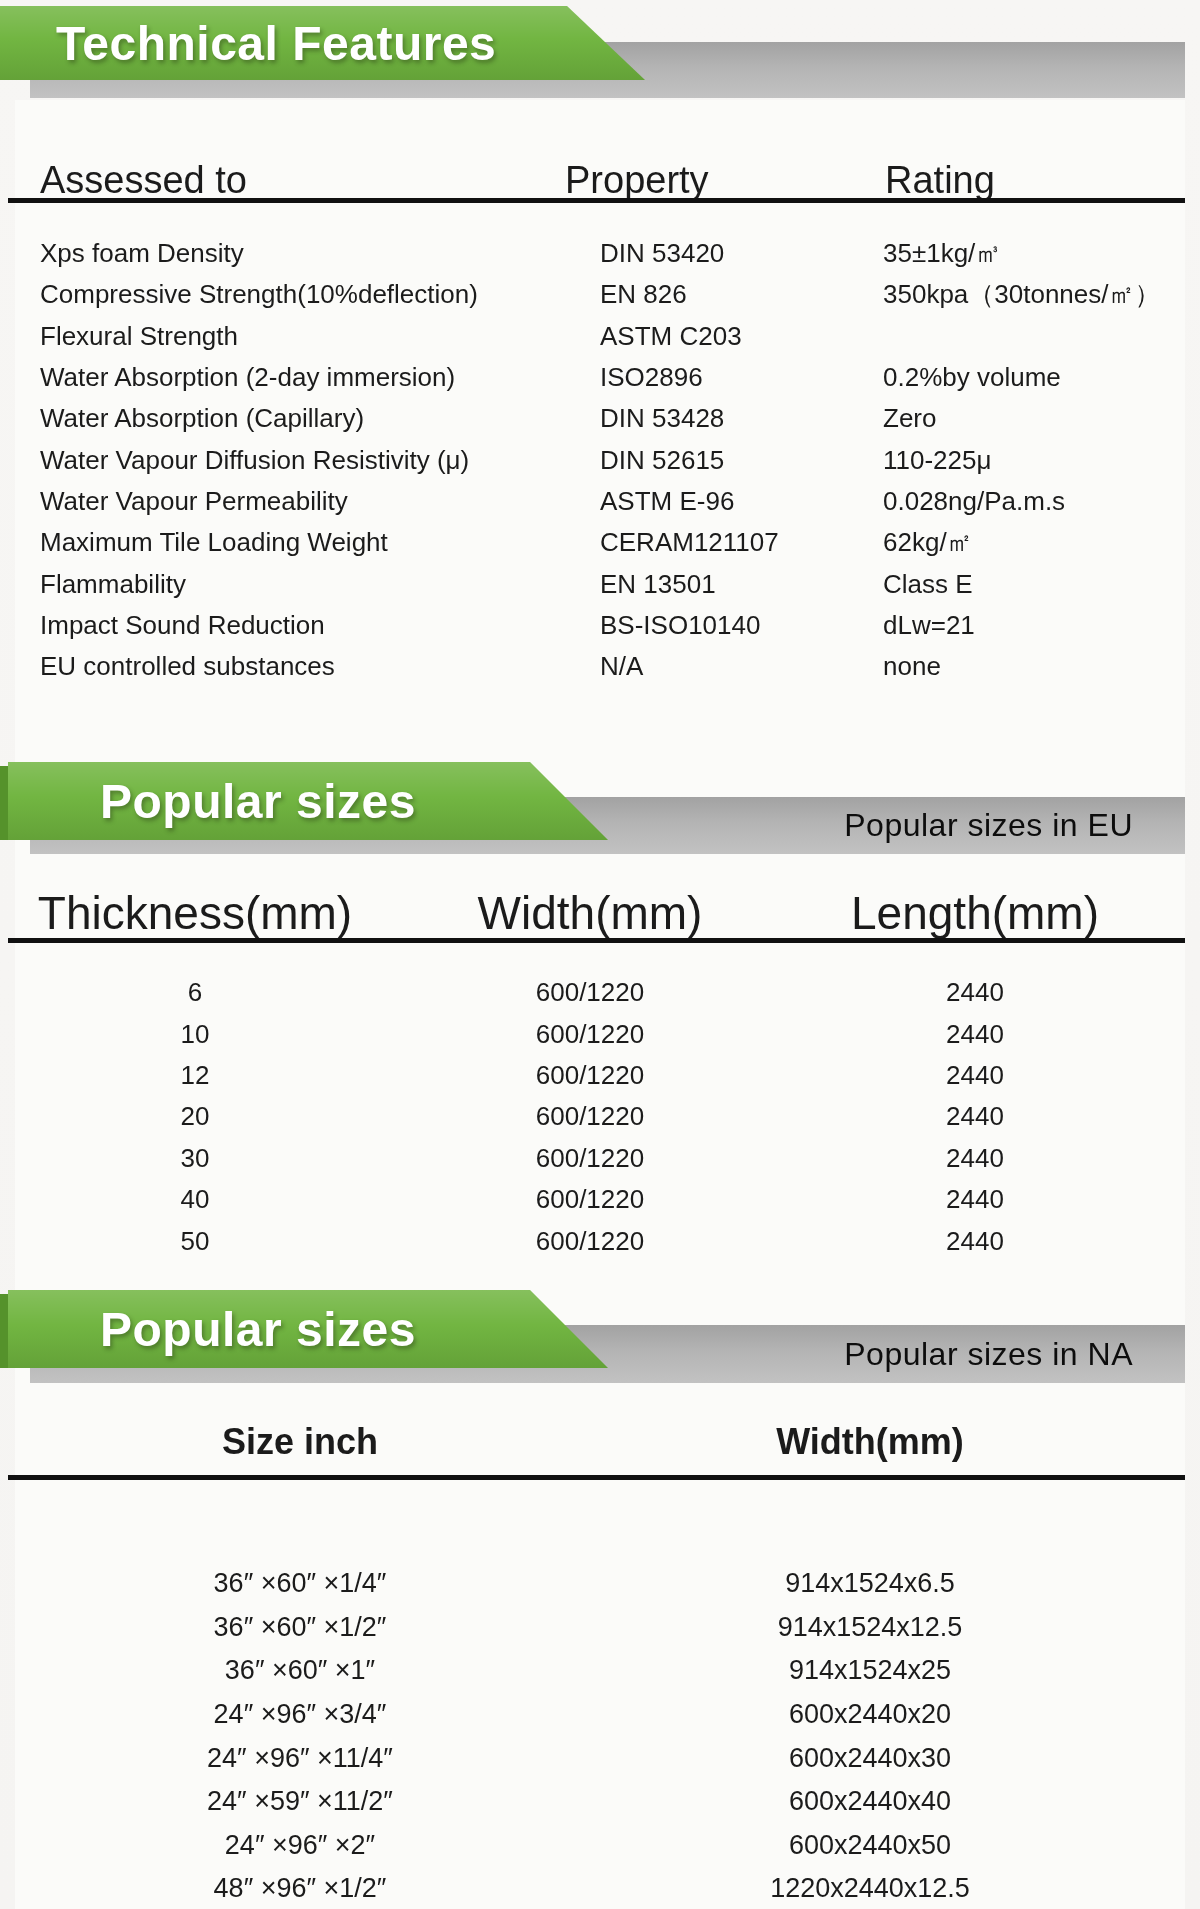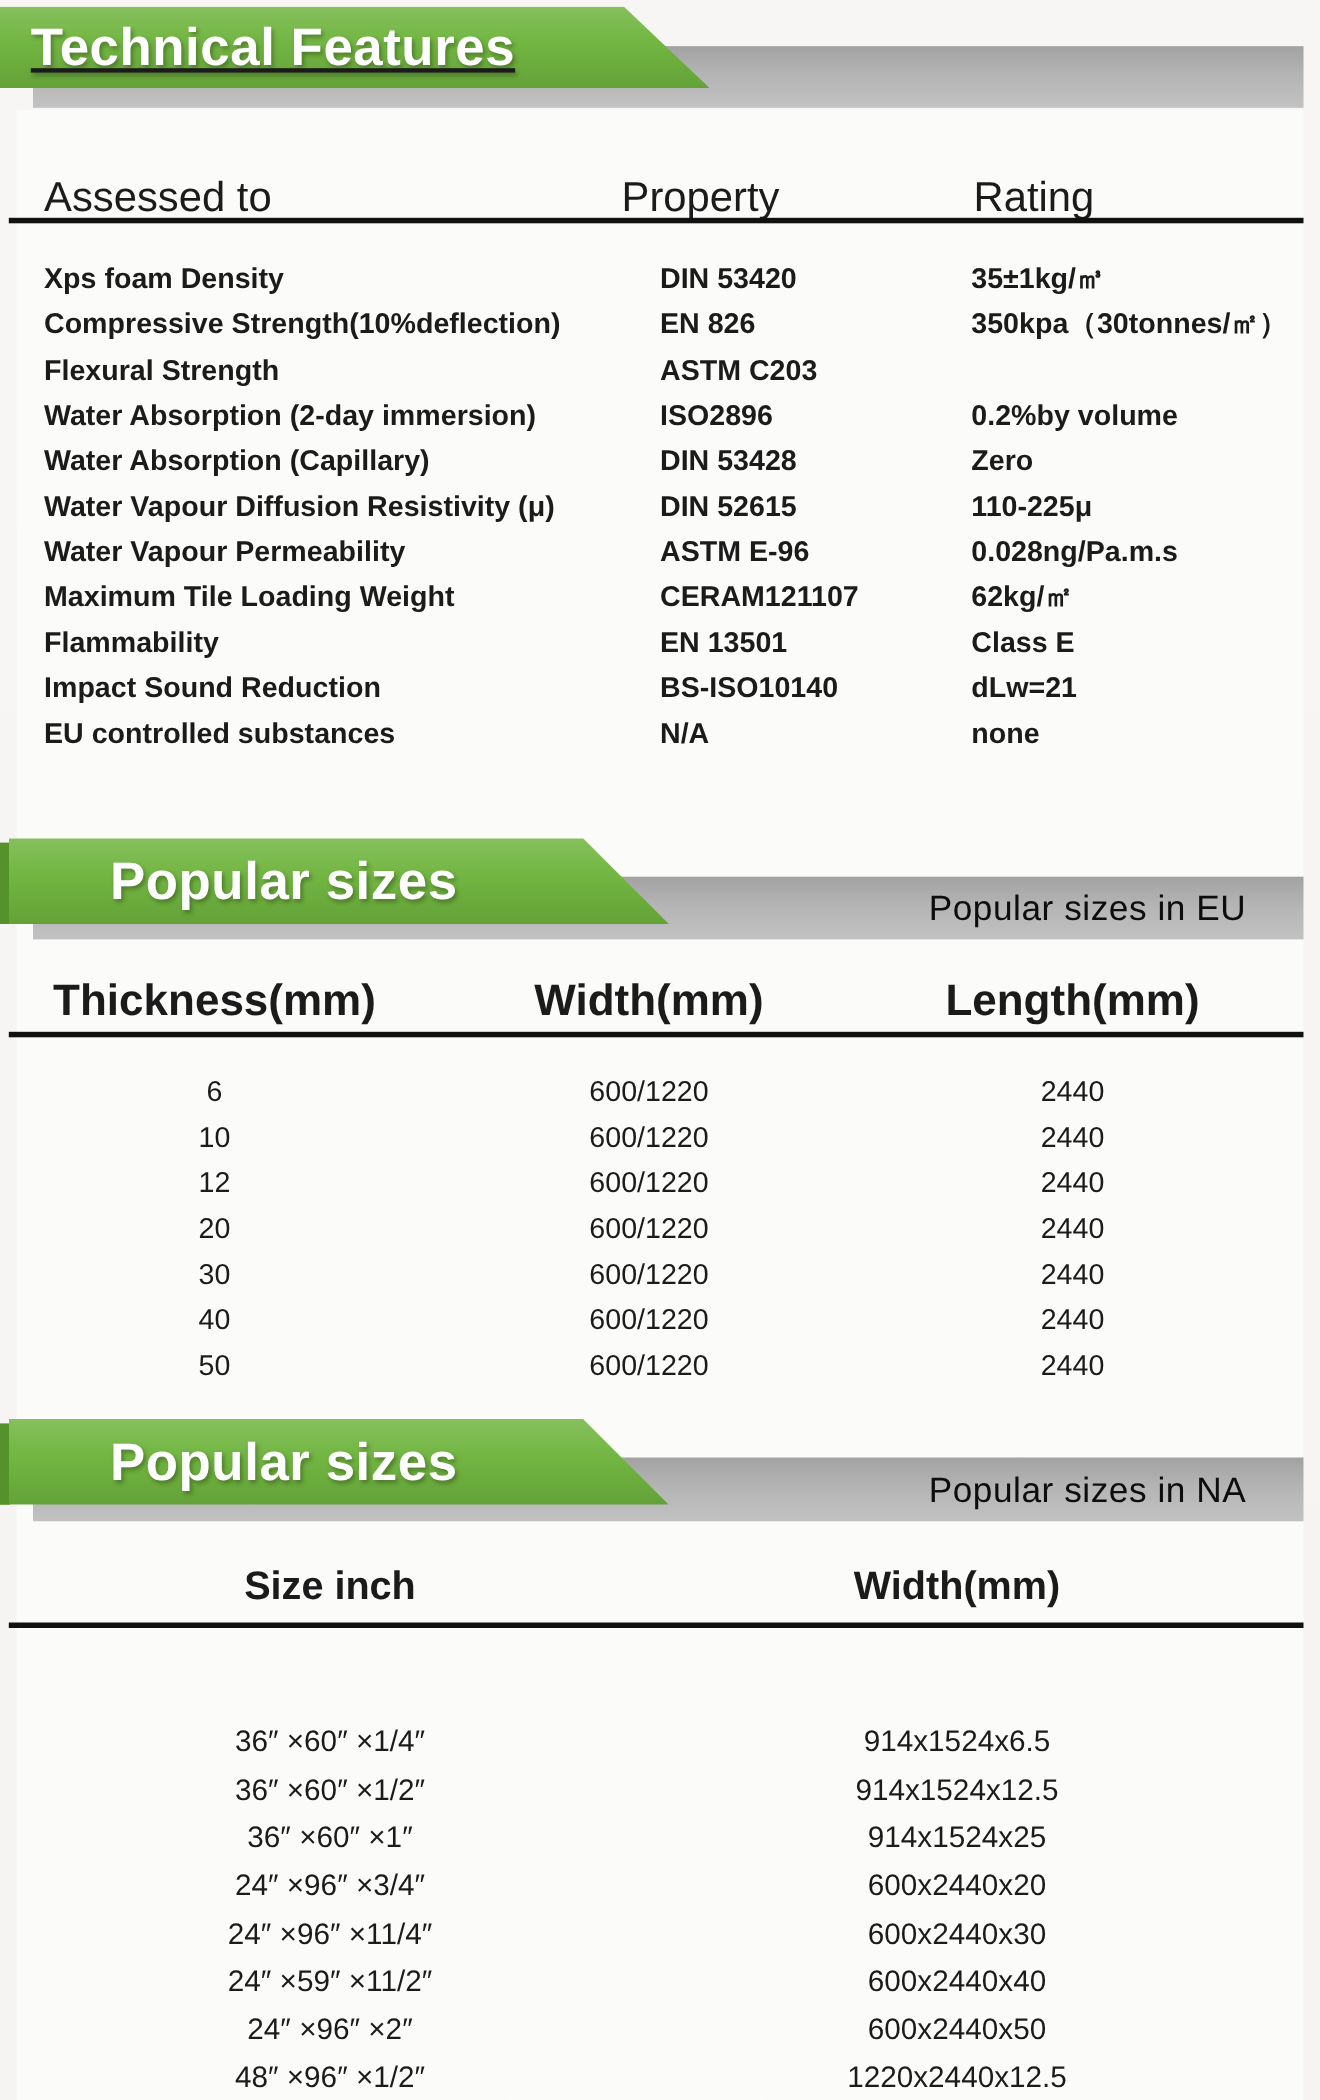--- a/index.html
+++ b/index.html
@@ -81,38 +81,37 @@
     grid-template-columns:525px 320px auto;
     font-size:38px;
     font-weight:500;
     line-height:1.1;
   }
   .t1-rows{
     position:absolute;
     top:233px;left:40px;right:15px;
     display:grid;
     grid-auto-rows:41.3px;
-    font-weight:bold;
   }
   .t1-row{
     display:grid;
     grid-template-columns:560px 283px auto;
     align-items:center;
     font-size:26px;
     white-space:nowrap;
   }
   
   .t2-head{
     position:absolute;
     top:888px;left:0;width:1200px;
     display:grid;
     grid-template-columns:390px 400px 370px;
     justify-items:center;
-    font-size:40px;
-    font-weight:700;
+    font-size:46px;
+    font-weight:400;
     line-height:1.1;
   }
   .t2-rows{
     position:absolute;
     top:972px;left:0;width:1200px;
     display:grid;
     grid-auto-rows:41.4px;
   }
   .t2-row{
     display:grid;
@@ -150,21 +149,21 @@
   }
 </style>
 </head>
 <body>
 
 <div class="page">
 
   <div class="panel" style="top:100px;bottom:0;"></div>
 
   <div class="gray-bar" style="left:30px;width:1155px;top:42px;height:56px;"></div>
-  <div class="green-ribbon" style="left:0;top:6px;width:645px;height:74px;padding-left:28px;box-sizing:border-box;text-decoration:underline;">
+  <div class="green-ribbon" style="left:0;top:6px;width:645px;height:74px;padding-left:56px;box-sizing:border-box;">
     <span class="ribbon-label">Technical Features</span>
   </div>
 
   <div class="t1-head">
     <span>Assessed to</span>
     <span>Property</span>
     <span>Rating</span>
   </div>
   <div class="rule" style="top:198px;"></div>
 

